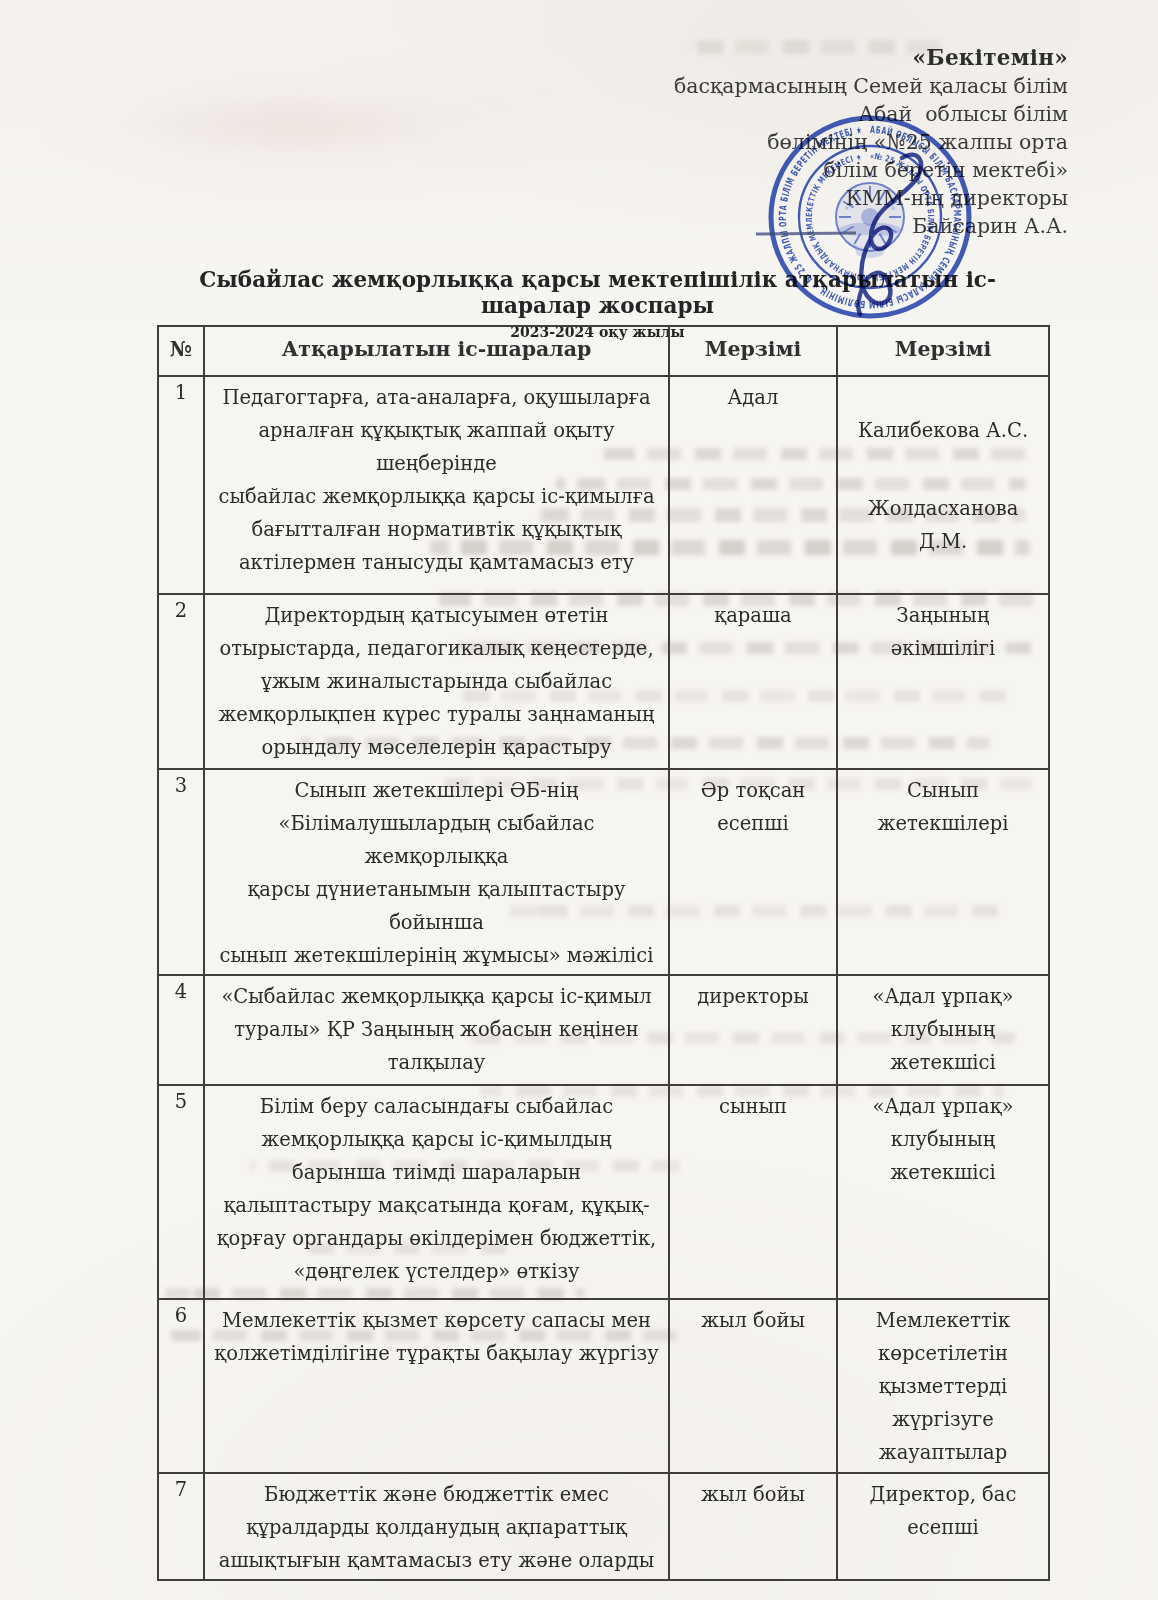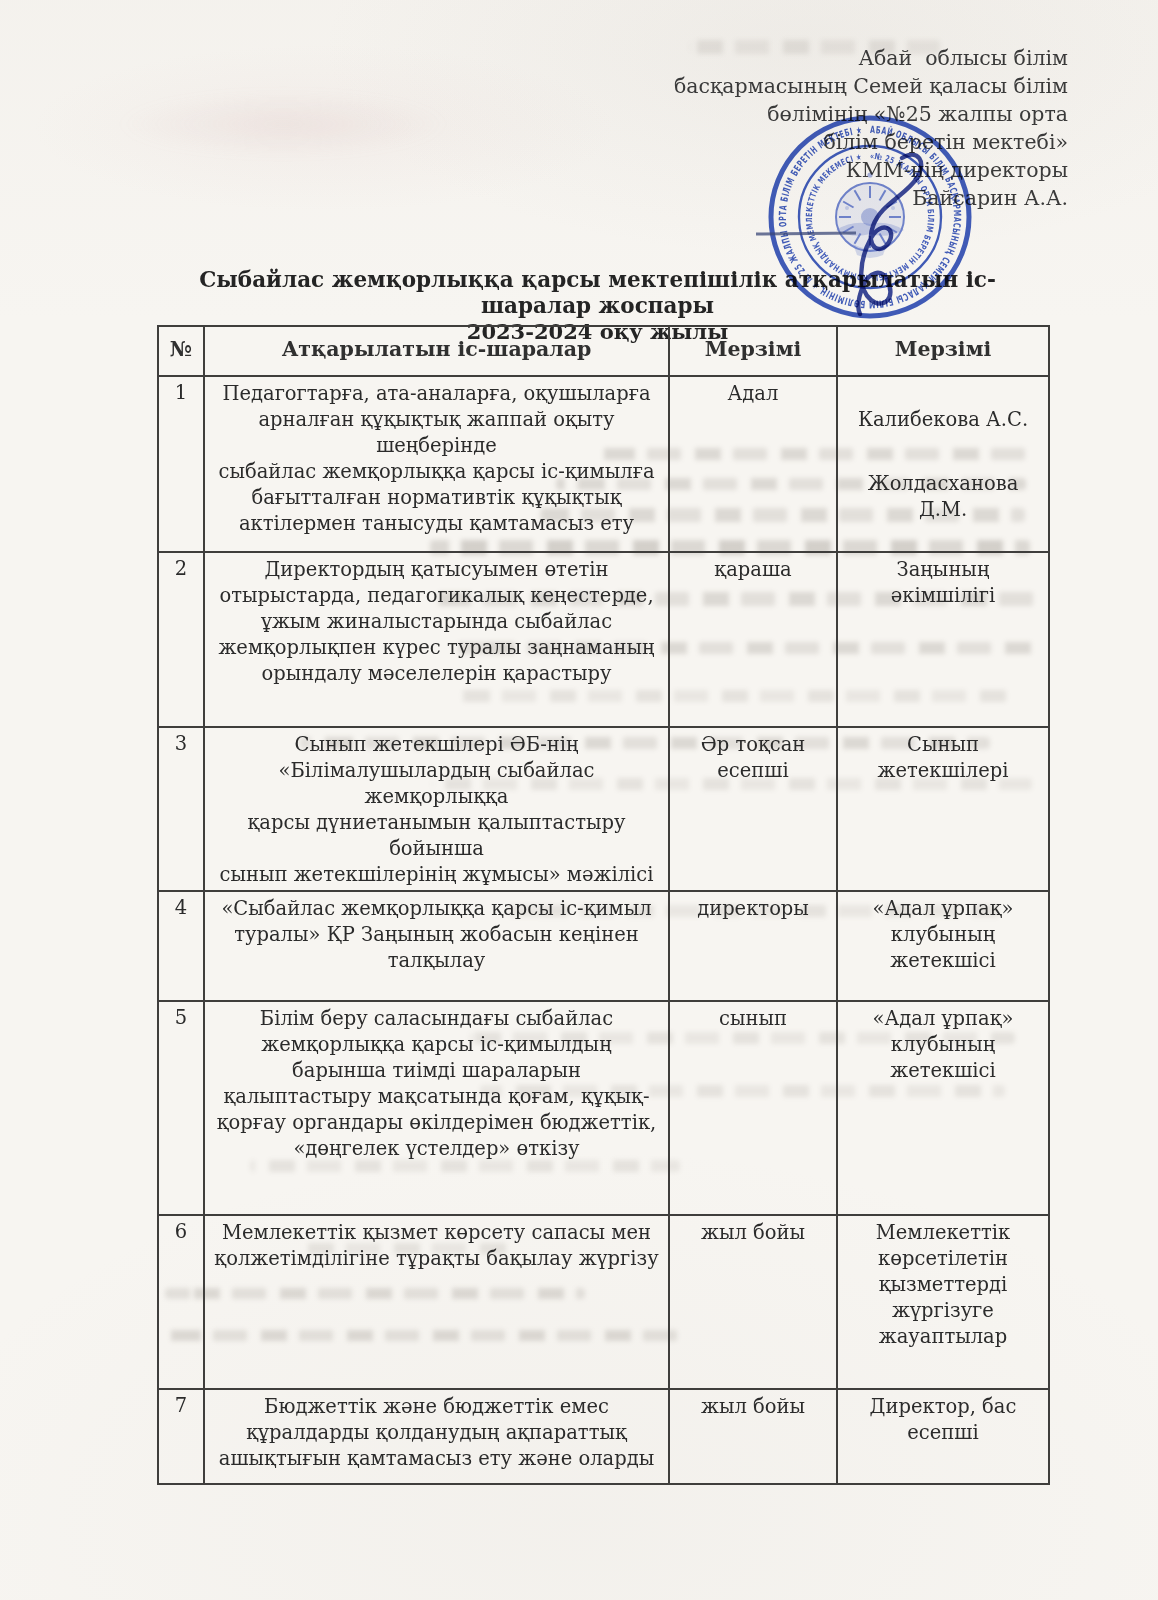--- a/index.html
+++ b/index.html
@@ -24,33 +24,33 @@
     position:absolute;top:44px;right:90px;width:520px;
     text-align:right;font-size:20.5px;line-height:28px;color:#3a3a3a;
   }
   .approval-line{white-space:pre-wrap;}
   .approval-line.bold{font-weight:bold;font-size:21.5px;color:#2e2e2e;letter-spacing:.3px;}
   
   .title{
     position:absolute;left:150px;top:267px;width:895px;text-align:center;
     font-weight:bold;font-size:21.5px;line-height:26px;color:#242424;
   }
-  .title .t2{font-size:21px;}
+  .title .t2{font-size:14px;}
   
   table.plan{
     position:absolute;left:157px;top:325px;width:891px;
     border-collapse:collapse;table-layout:fixed;
     font-size:19.5px;color:#2b2b2b;
   }
   table.plan th,table.plan td{
     border:2px solid #3f3e3c;vertical-align:top;padding:4px 5px 2px 5px;
     text-align:center;overflow:hidden;
   }
   table.plan th{font-size:20.5px;font-weight:bold;padding-top:10px;color:#303030;}
-  td.act,td.term,td.resp{white-space:pre-line;line-height:26px;}
+  td.act,td.term,td.resp{white-space:pre-line;line-height:33px;}
   td.no{font-size:19.5px;padding-top:7px;}
   td.act{padding-top:6px;}
   td.term{padding-top:6px;}
   td.resp{padding-top:6px;}
   .resp-gap{margin-top:12px;}
   
   .stamp{
     position:absolute;left:765px;top:112px;width:210px;height:210px;
     mix-blend-mode:multiply;opacity:.93;filter:blur(.4px);
   }
@@ -100,22 +100,23 @@
   <div class="bleed light" style="left:432px;top:778px;width:600px;background-position:13px 0;"></div>
   <div class="bleed light" style="left:505px;top:905px;width:500px;background-position:37px 0;"></div>
   <div class="bleed light" style="left:470px;top:1032px;width:545px;background-position:5px 0;"></div>
   <div class="bleed light" style="left:480px;top:1085px;width:525px;background-position:45px 0;"></div>
   <div class="bleed light" style="left:250px;top:1160px;width:430px;background-position:19px 0;"></div>
   <div class="bleed light" style="left:300px;top:1243px;width:210px;height:11px;background-position:8px 0;"></div>
   <div class="bleed" style="left:165px;top:1288px;width:420px;height:11px;background-position:29px 0;"></div>
   <div class="bleed" style="left:160px;top:1330px;width:520px;height:11px;background-position:15px 0;"></div>
 
   <div class="approval">
+    <div class="approval-line bold">«Бекітемін»</div>
+    <div class="approval-line">басқармасының Семей қаласы білім</div>
     <div class="approval-line">Абай  облысы білім</div>
-    <div class="approval-line">басқармасының Семей қаласы білім</div>
     <div class="approval-line">бөлімінің «№25 жалпы орта</div>
     <div class="approval-line">білім беретін мектебі»</div>
     <div class="approval-line">КММ-нің директоры</div>
     <div class="approval-line">Байсарин А.А.</div>
   </div>
 
   <div class="title">
     <div class="t1">Сыбайлас жемқорлыққа қарсы мектепішілік атқарылатын іс-шаралар жоспары</div>
     <div class="t2">2023-2024 оқу жылы</div>
   </div>

